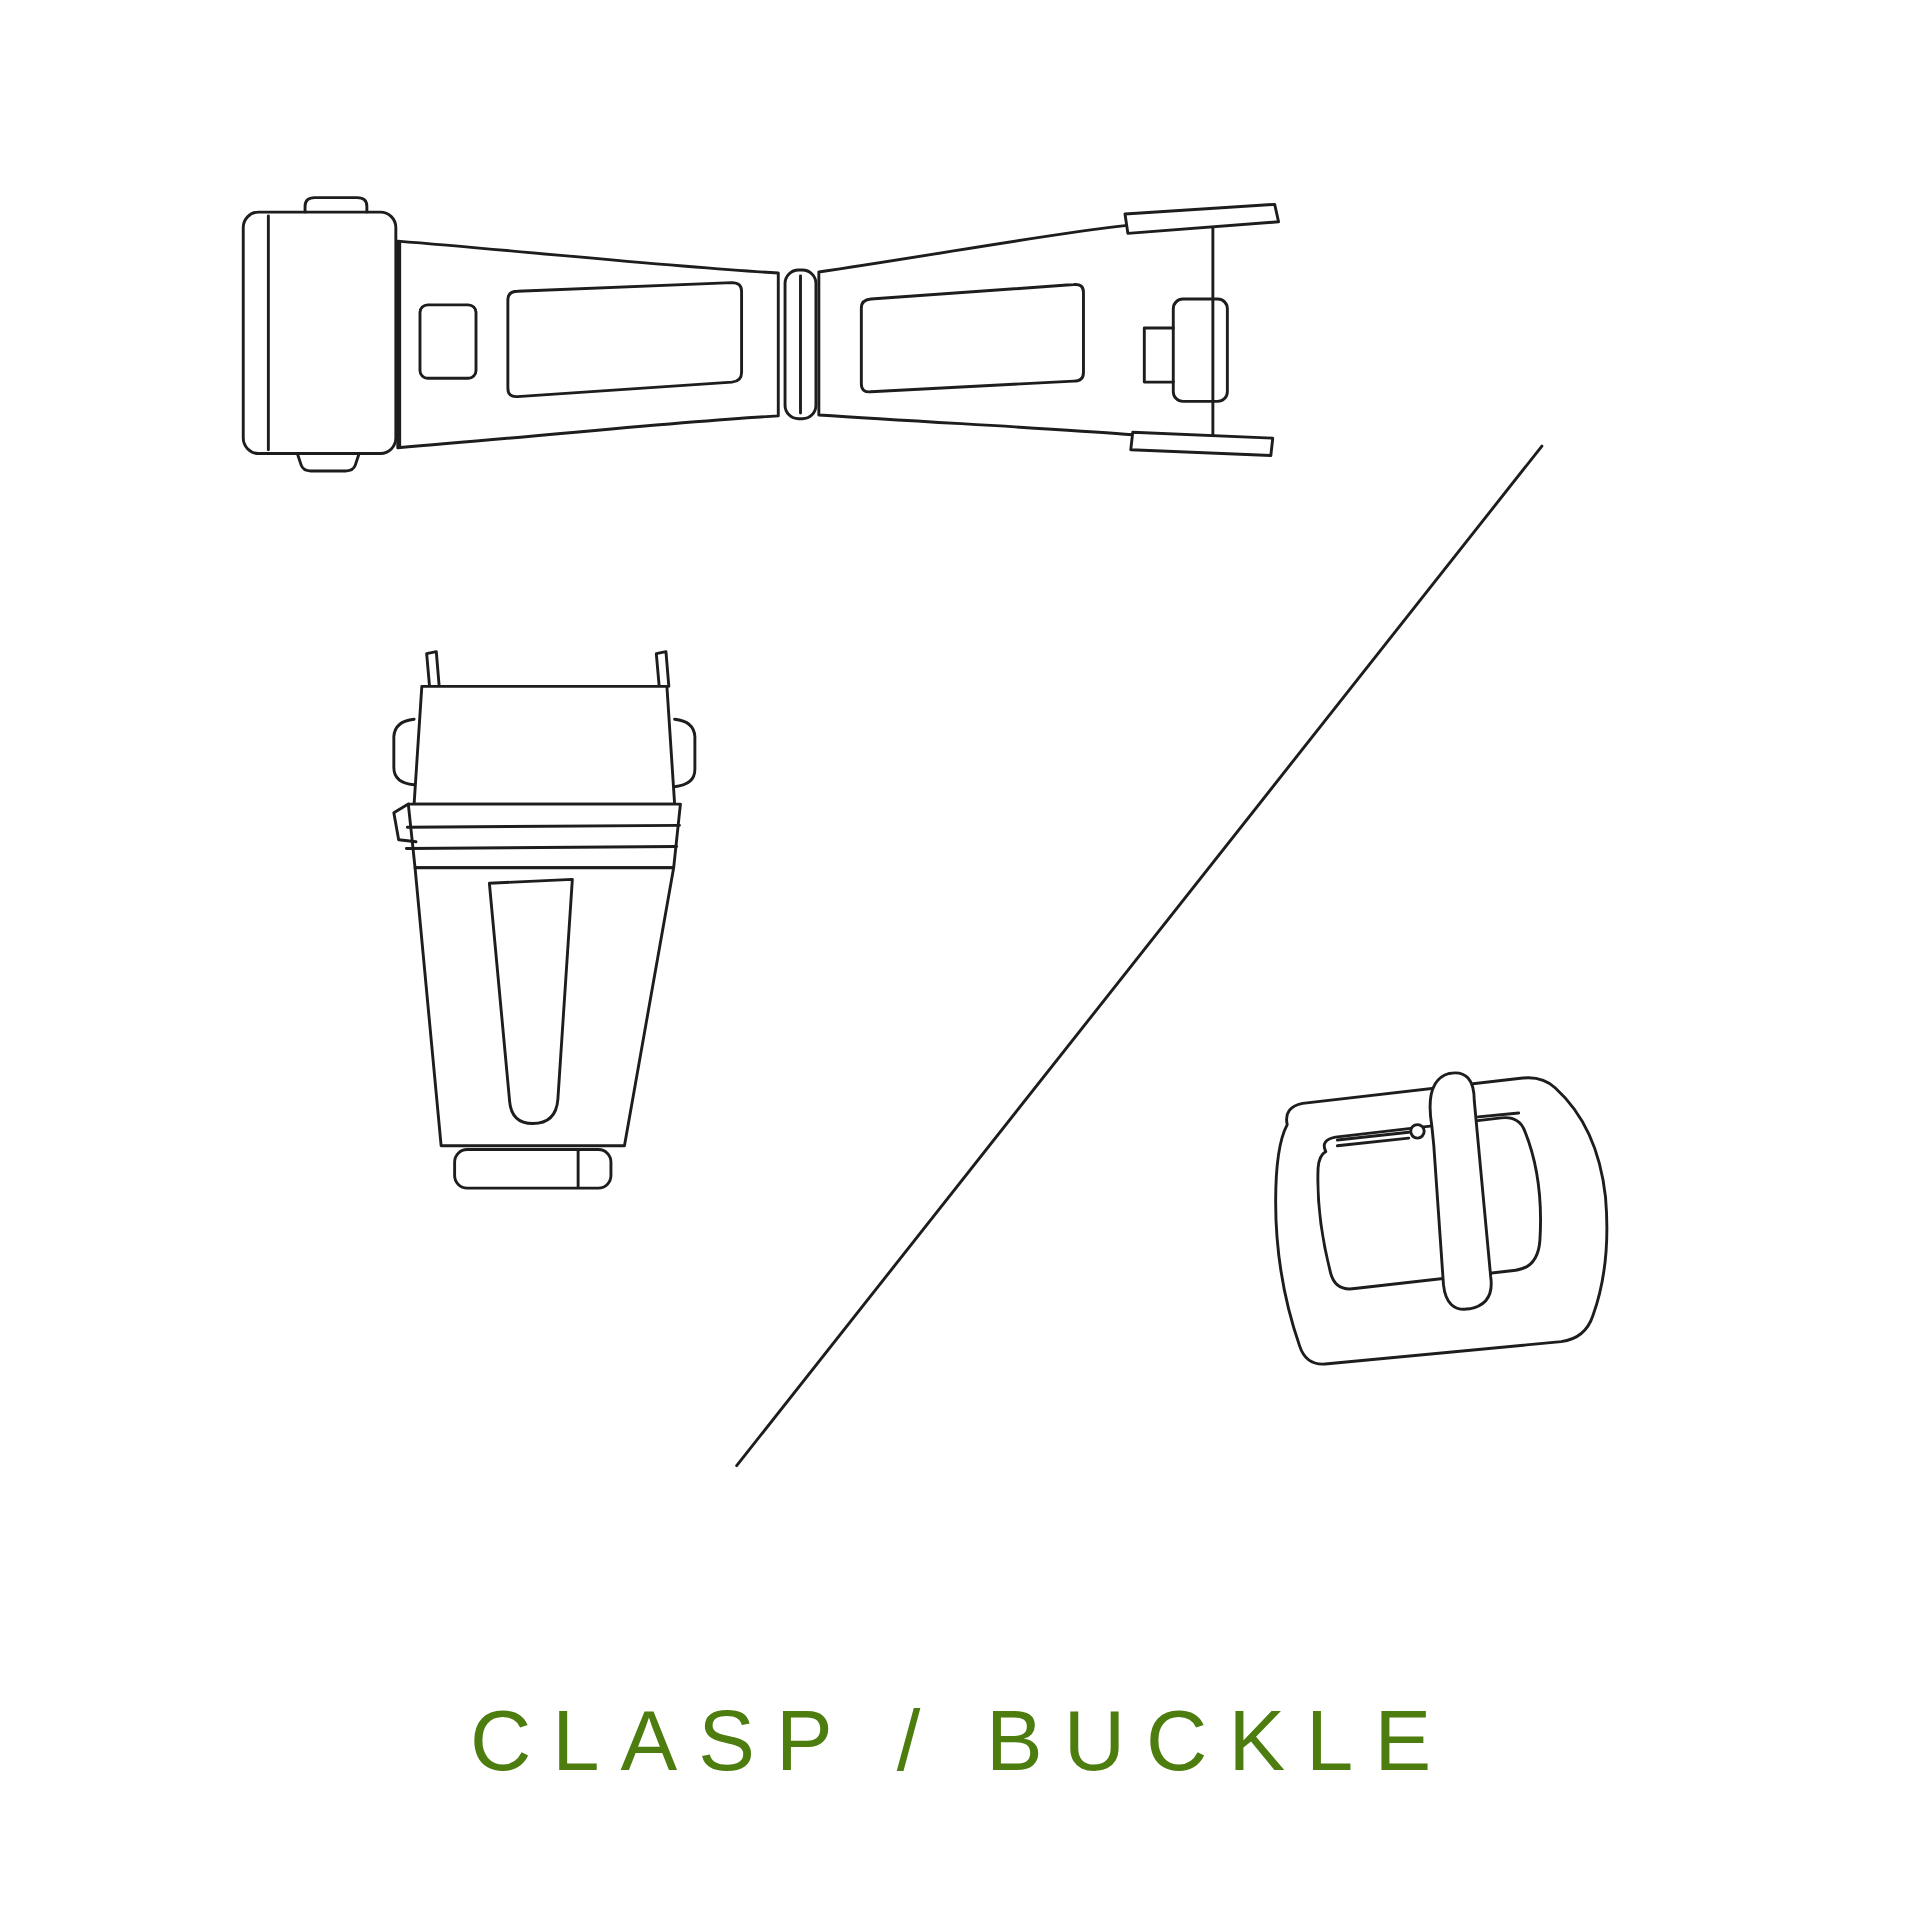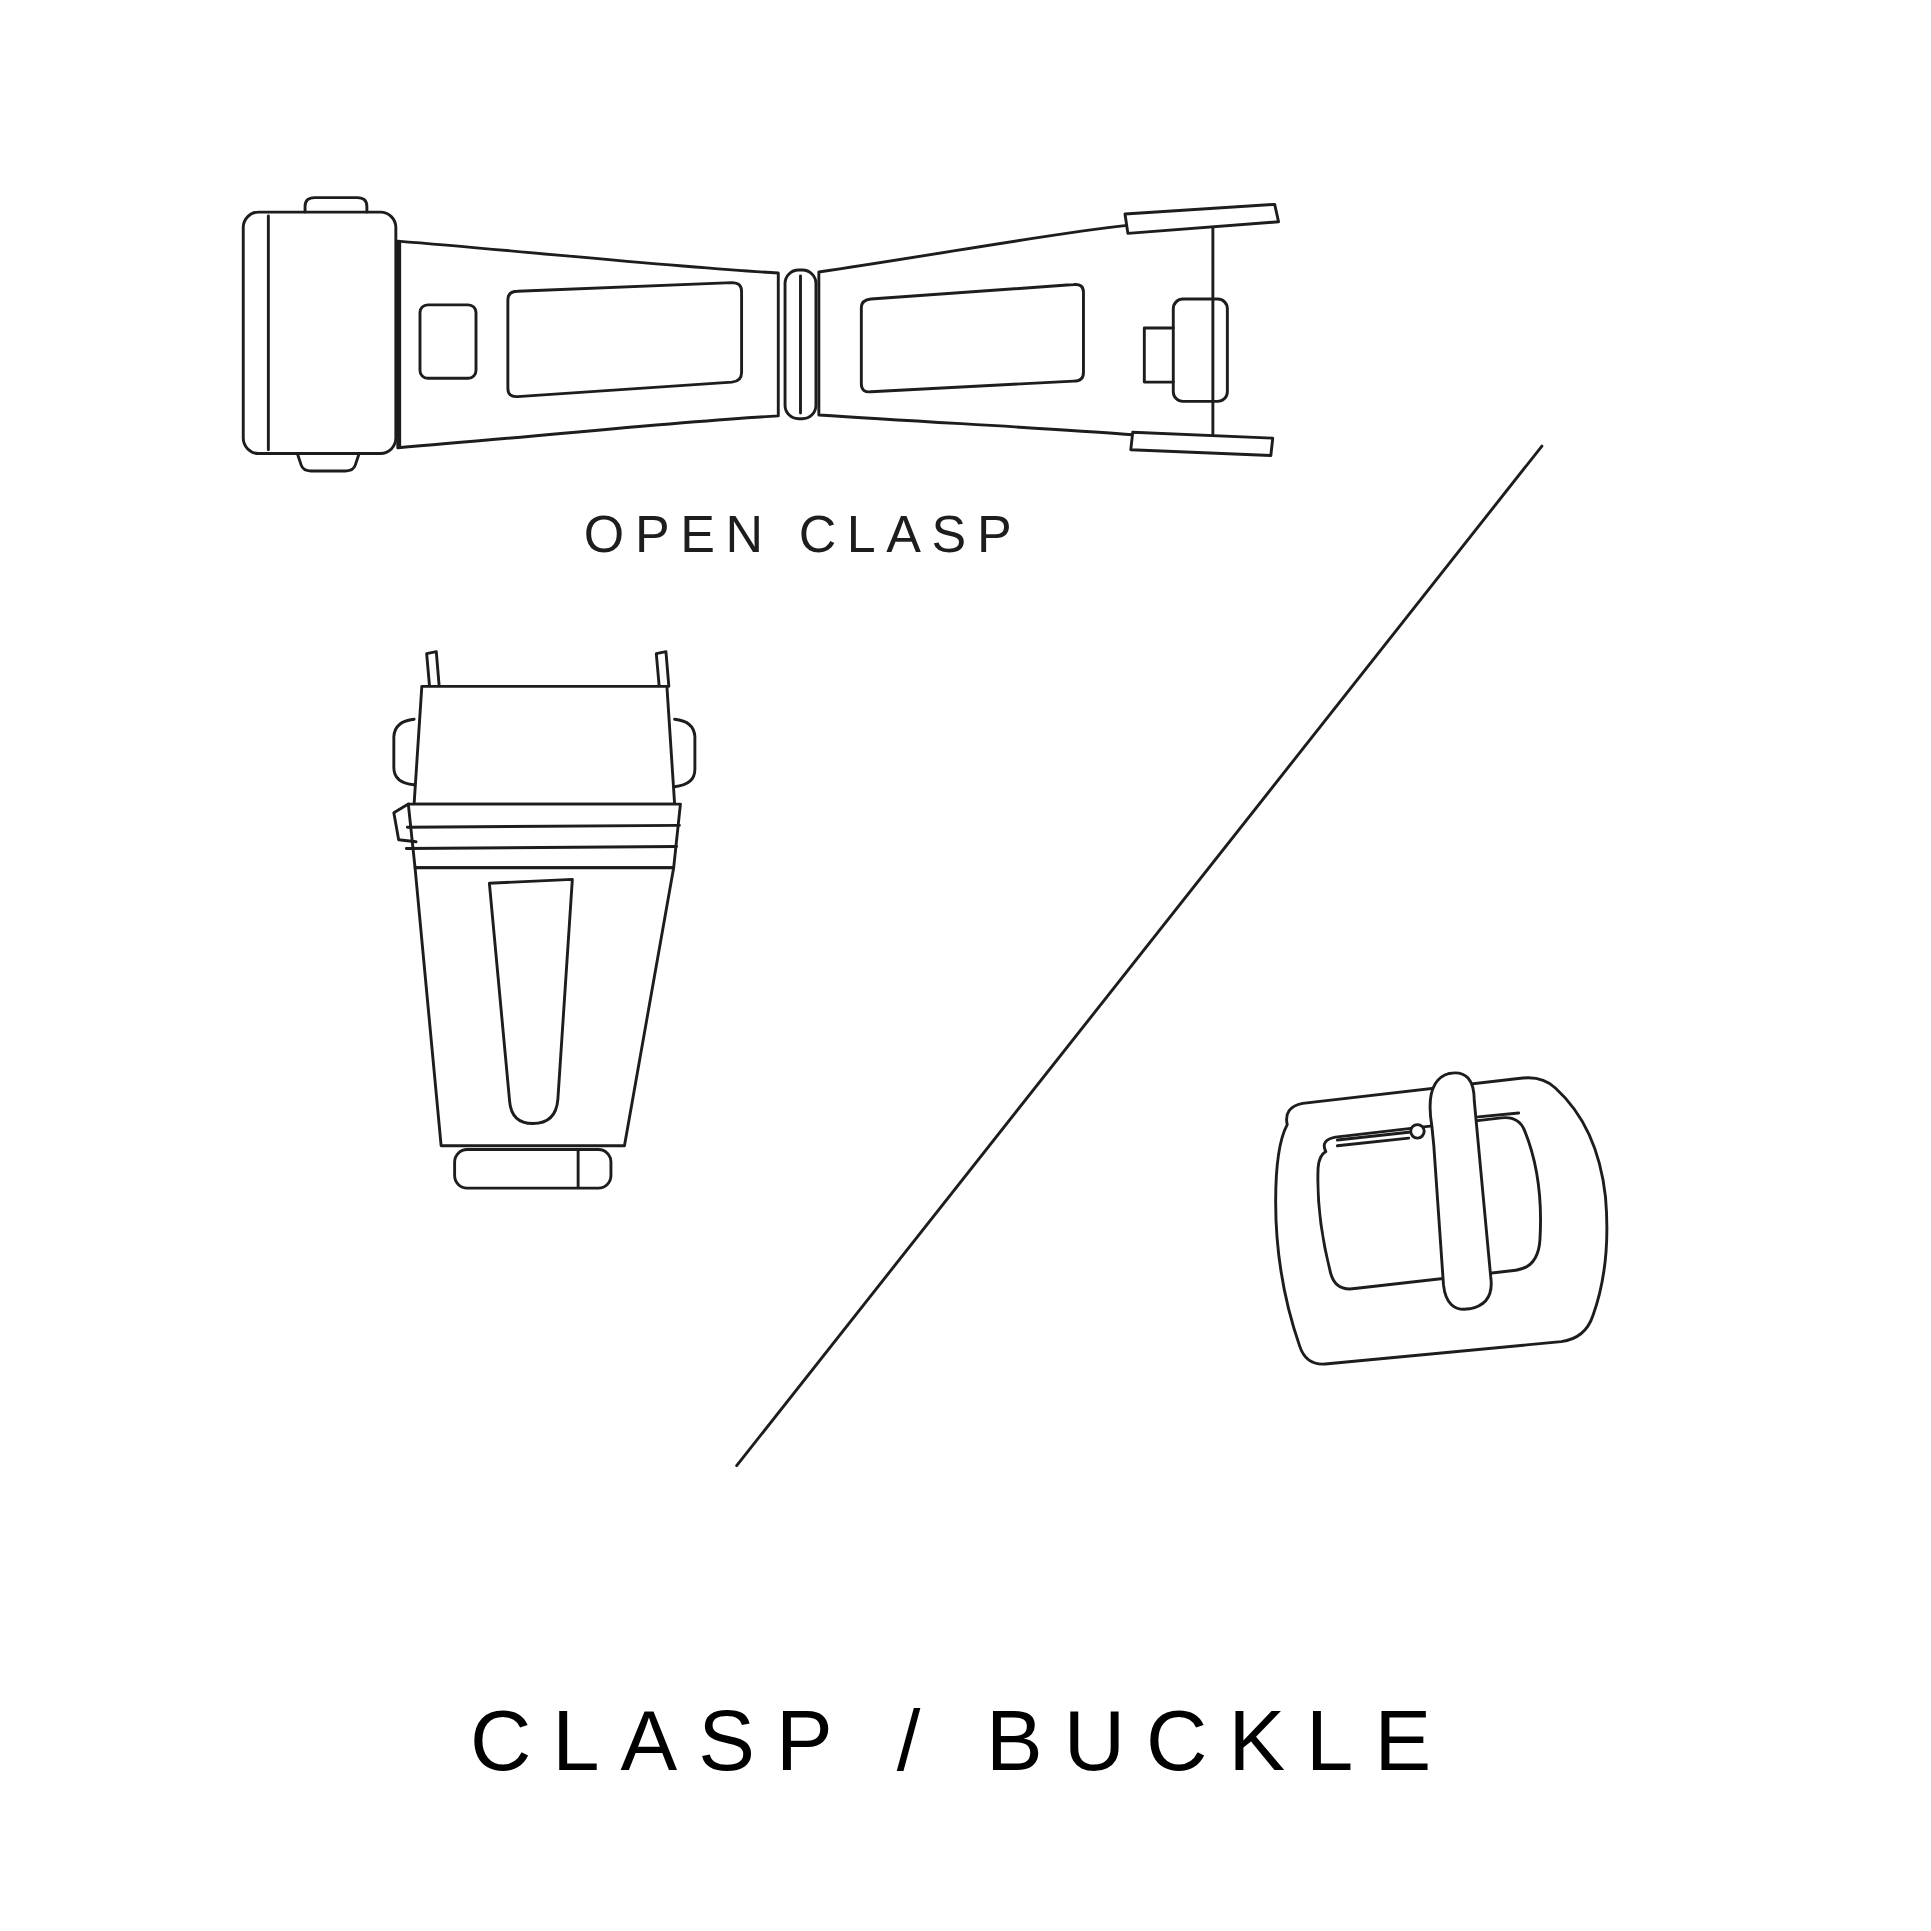--- a/index.html
+++ b/index.html
@@ -34,21 +34,21 @@
   .label-closed { left: 532px; top: 1228px; }
   .diagram-title {
     position: absolute;
     left: 961px;
     top: 1692px;
     transform: translateX(-50%);
     white-space: nowrap;
     font-size: 85px;
     letter-spacing: 21px;
     font-weight: 400;
-    color: #000000;
+    color: #4d7c0f;
   }
 </style>
 </head>
 <body>
 
 <div class="canvas">
 
   <svg class="fig fig-open" viewBox="0 0 1110 330" aria-hidden="true">
 
     <path class="wfill" d="M182,60 C330,72 480,88 576,93 L576,241 C480,246 330,262 182,274 Z"></path>
@@ -70,21 +70,20 @@
 
     <path class="wfill" d="M935,32 L1090,22 L1094,40 L938,52 Z"></path>
     <path class="wfill" d="M943,258 L1088,264 L1086,282 L941,276 Z"></path>
 
     <path class="stroke" d="M672,120 L882,105 Q892,104 892,113 L892,196 Q892,205 882,205 L672,216 Q662,217 662,208 L662,129 Q662,121 672,120 Z"></path>
 
     <rect class="stroke" x="985" y="120" width="56" height="106" rx="10"></rect>
     <path class="stroke" d="M985,150 H955 V206 H985"></path>
   </svg>
 
-  <div class="label label-open">OPEN CLASP</div>
 
   <svg class="fig fig-closed" viewBox="0 0 330 570" aria-hidden="true">
 
     <path class="stroke" d="M50,46 L47,12 L57,10 L60,46"></path>
     <path class="stroke" d="M288,46 L285,12 L295,10 L298,46"></path>
 
     <path class="wfill" d="M42,46 L296,46 L304,168 L34,168 Z"></path>
 
     <path class="stroke" d="M34,80 Q14,82 13,98 L13,130 Q13,146 34,148"></path>
     <path class="stroke" d="M304,80 Q324,82 325,98 L325,132 Q325,148 304,150"></path>

